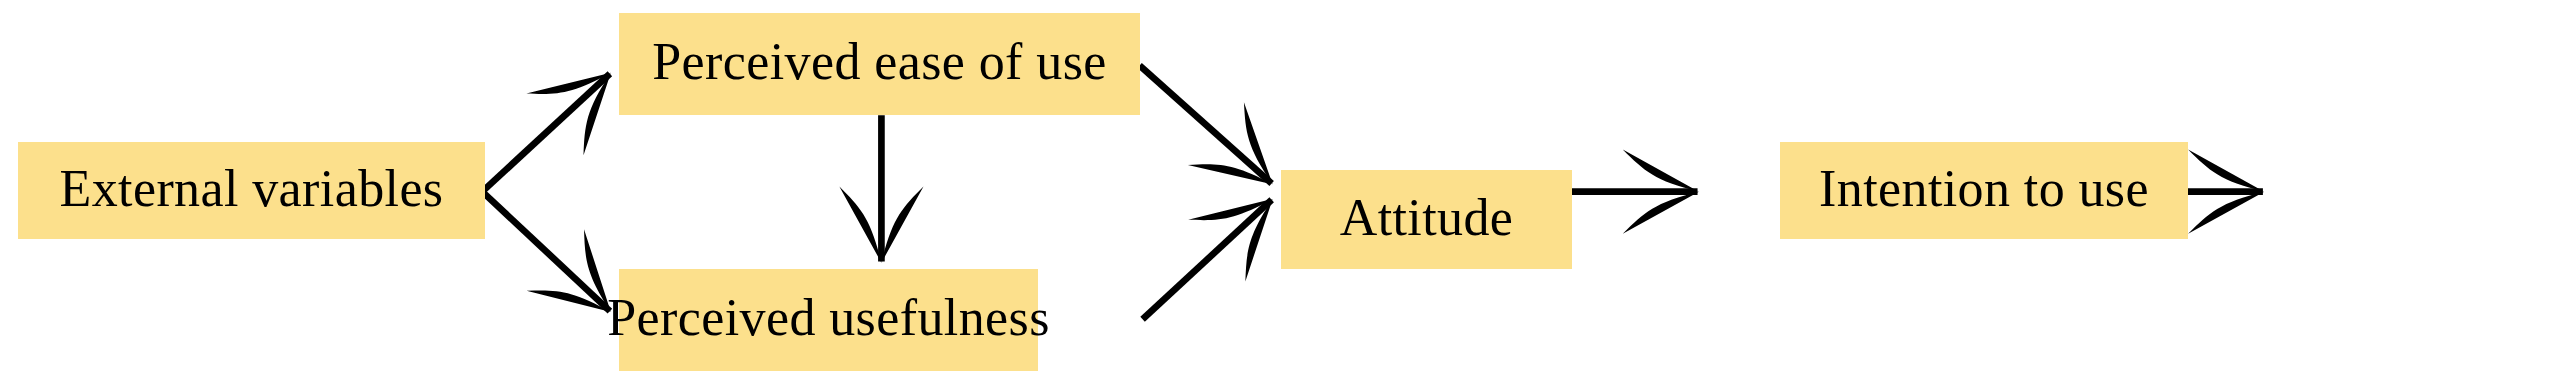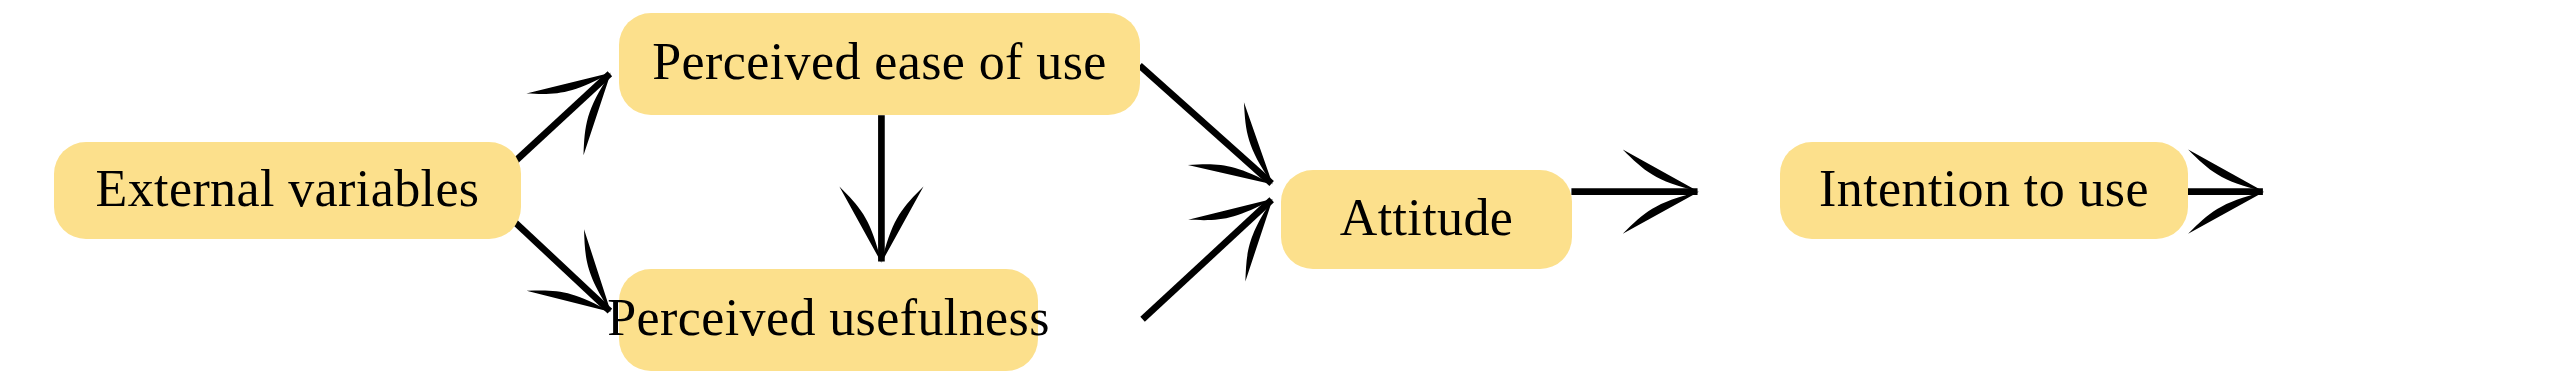--- a/index.html
+++ b/index.html
@@ -33,29 +33,28 @@
     align-items: center;
     justify-content: center;
     background: #fce08c;
     color: #000000;
     font-family: "Liberation Serif", "DejaVu Serif", serif;
     font-size: 52px;
     line-height: 1;
     letter-spacing: 0.4px;
     white-space: nowrap;
     user-select: none;
-    border-radius: 32px;
   }
   .node-label {
     display: block;
     transform: translateY(-2.2px);
   }
 
   
-  #node-external   { left: 18px;   top: 142px; width: 467px; height: 97px; margin-left: 36px; }
+  #node-external   { left: 18px;   top: 142px; width: 467px; height: 97px; }
   #node-ease       { left: 619px;  top: 13.4px;  width: 521px; height: 102px; }
   #node-usefulness { left: 619px;  top: 269px; width: 419px; height: 102px; }
   #node-attitude   { left: 1281px; top: 142px; width: 291px; height: 99px; margin-top: 28px; }
   #node-intention  { left: 1780px; top: 142px; width: 408px; height: 97px; }
   #node-actual     { left: 2272px; top: 142px; width: 287px; height: 99px; }
 </style>
 </head>
 <body>
 
 <div id="diagram-root">

